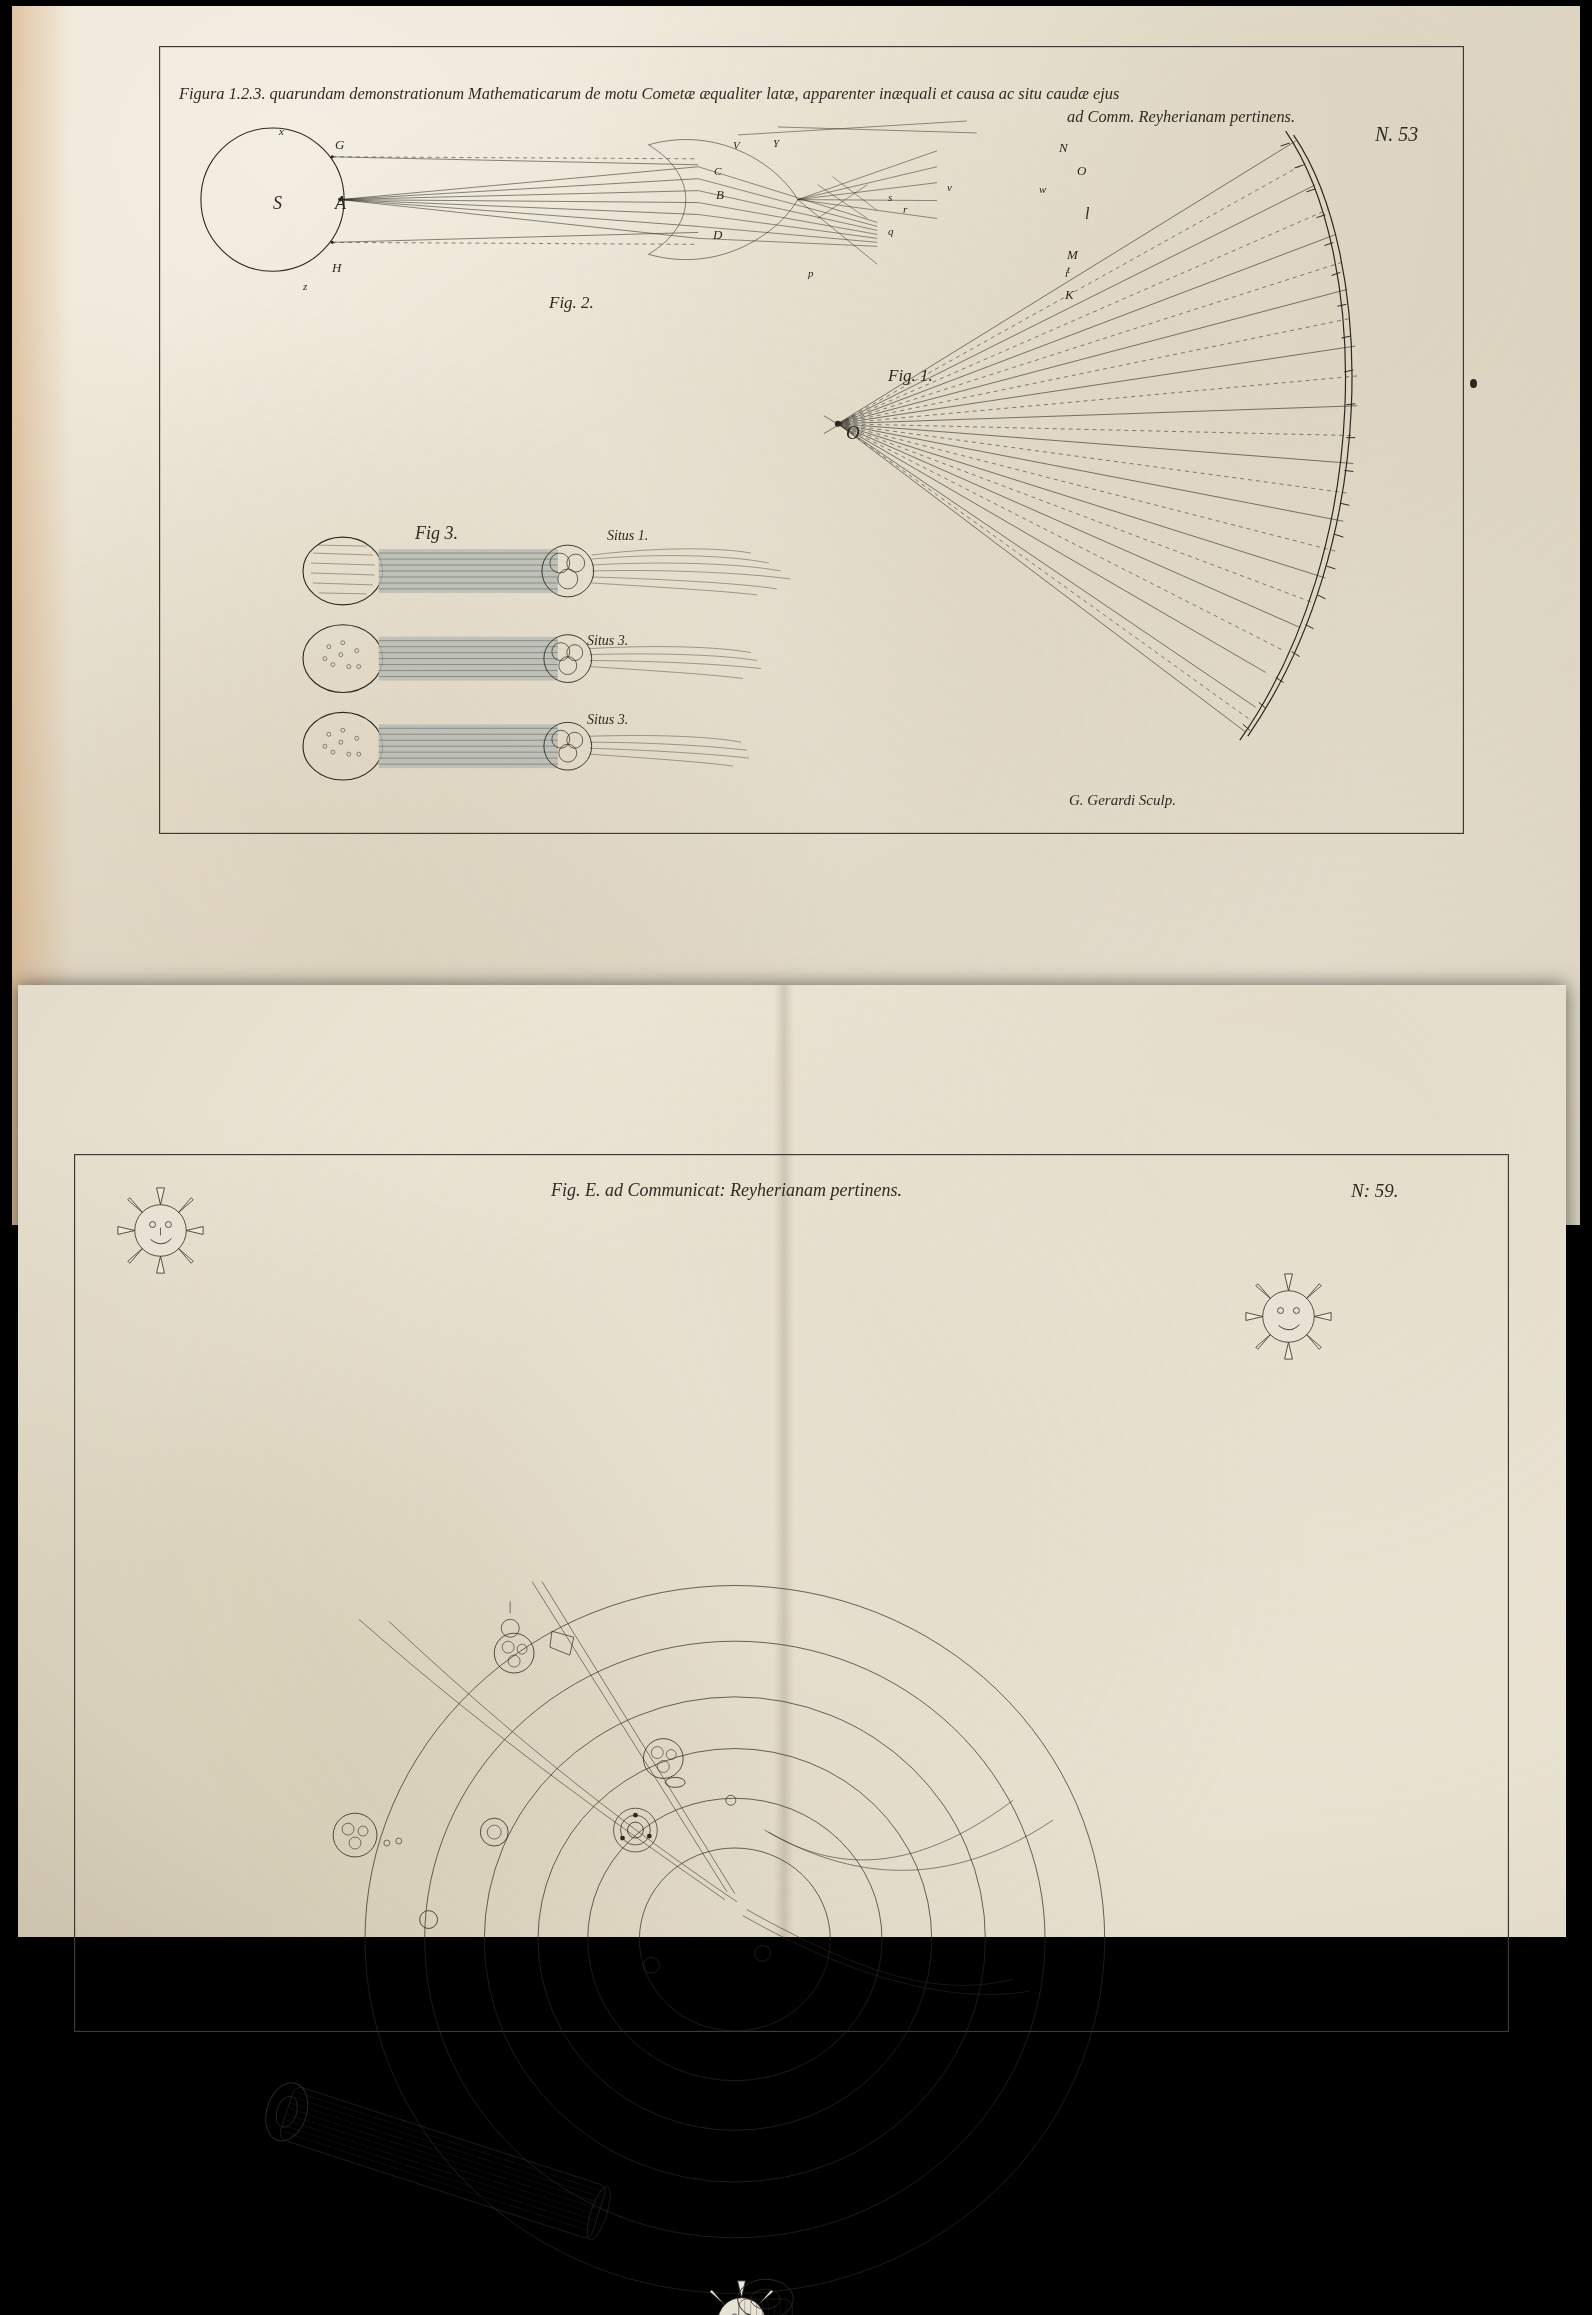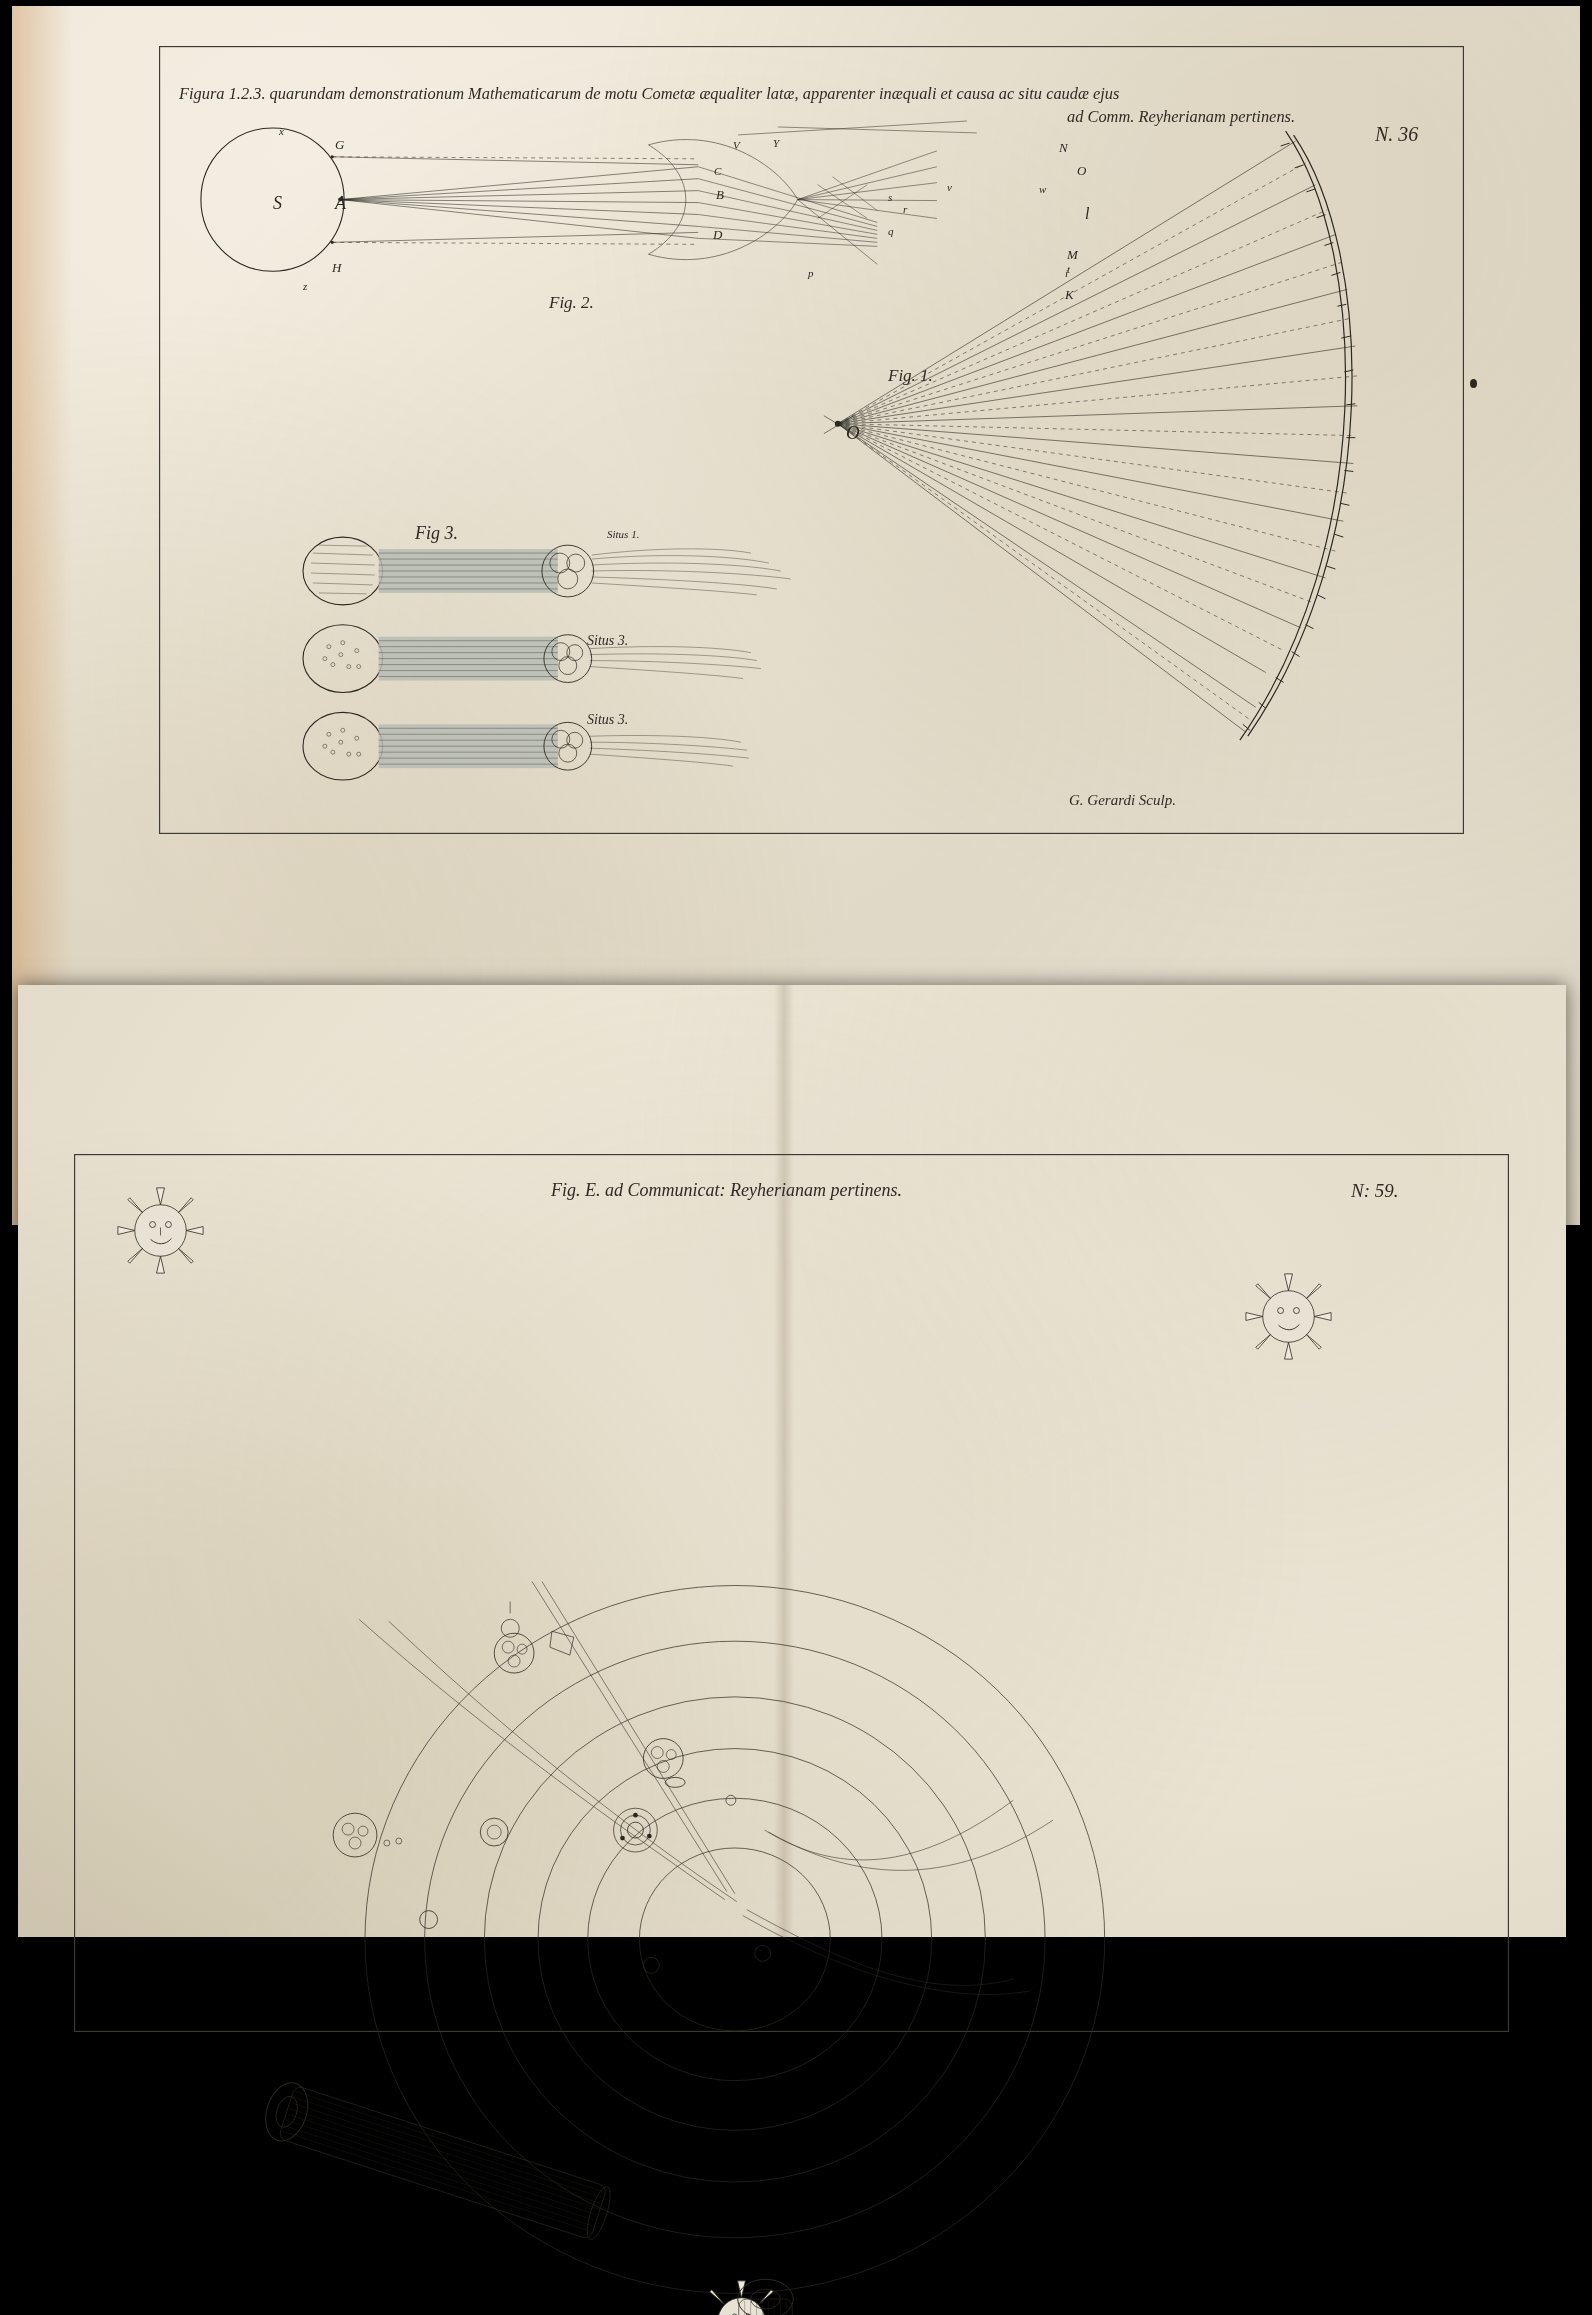--- a/index.html
+++ b/index.html
@@ -113,21 +113,21 @@
 <body>
 
 <div class="plate plate-top">
   <div class="paper-grain"></div>
   <div class="edge-warm"></div>
 
   <div class="frame" style="left:147px; top:40px; width:1303px; height:786px;"></div>
 
   <div class="caption" style="left:167px; top:78px; font-size:16.4px;">Figura 1.2.3. quarundam demonstrationum Mathematicarum de motu Cometæ æqualiter latæ, apparenter inæquali et causa ac situ caudæ ejus</div>
   <div class="caption" style="left:1055px; top:101px; font-size:16.4px;">ad Comm. Reyherianam pertinens.</div>
-  <div class="plate-num" style="left:1363px; top:117px; font-size:20px;">N. 36</div>
+  <div class="plate-num" style="left:1363px; top:117px; font-size:20px;">N. 53</div>
 
   <svg style="left:169px; top:109px;" width="935" height="199" viewBox="0 0 940 200">
 
     <circle cx="92" cy="85" r="72" class="ink" stroke-width="1.1"></circle>
 
     <circle cx="152" cy="42" r="1.6" fill="#2b2821"></circle>
     <circle cx="152" cy="128" r="1.6" fill="#2b2821"></circle>
     <circle cx="160" cy="85" r="2" fill="#2b2821"></circle>
 
     <g class="ink" stroke-width="0.55">
@@ -349,21 +349,21 @@
       <circle cx="268" cy="45" r="9" class="ink" stroke-width="0.7" fill="#dfe2da"></circle>
       <g class="ink" stroke-width="0.4">
         <path d="M290,28 C352,26 412,28 442,34"></path>
         <path d="M290,34 C352,34 414,38 448,42"></path>
         <path d="M290,40 C352,42 416,46 450,50"></path>
         <path d="M290,46 C348,50 406,54 434,58"></path>
       </g>
     </g>
   </svg>
 
-  <div class="fig-label" style="left:595px; top:522px; font-size:11px;">Situs 1.</div>
+  <div class="fig-label" style="left:595px; top:522px; font-size:14px;">Situs 1.</div>
   <div class="fig-label" style="left:575px; top:627px; font-size:14px;">Situs 3.</div>
   <div class="fig-label" style="left:575px; top:706px; font-size:14px;">Situs 3.</div>
 
   <div class="sculp" style="left:1057px; top:786px; font-size:15px;">G. Gerardi Sculp.</div>
 
   <div style="position:absolute; left:1458px; top:373px; width:7px; height:9px; background:#2b2821; border-radius:50%;"></div>
 </div>
 
 <div class="plate plate-bottom">
   <div class="paper-grain"></div>

